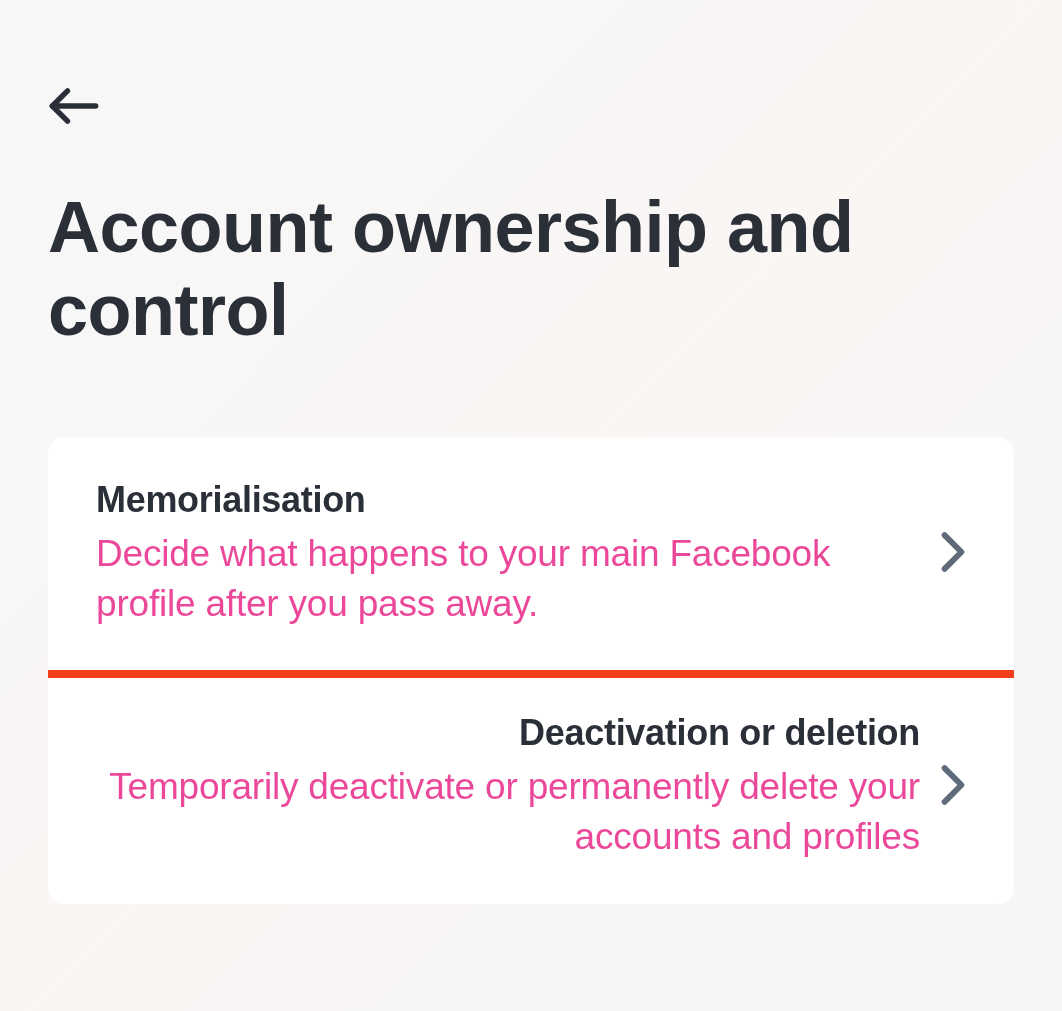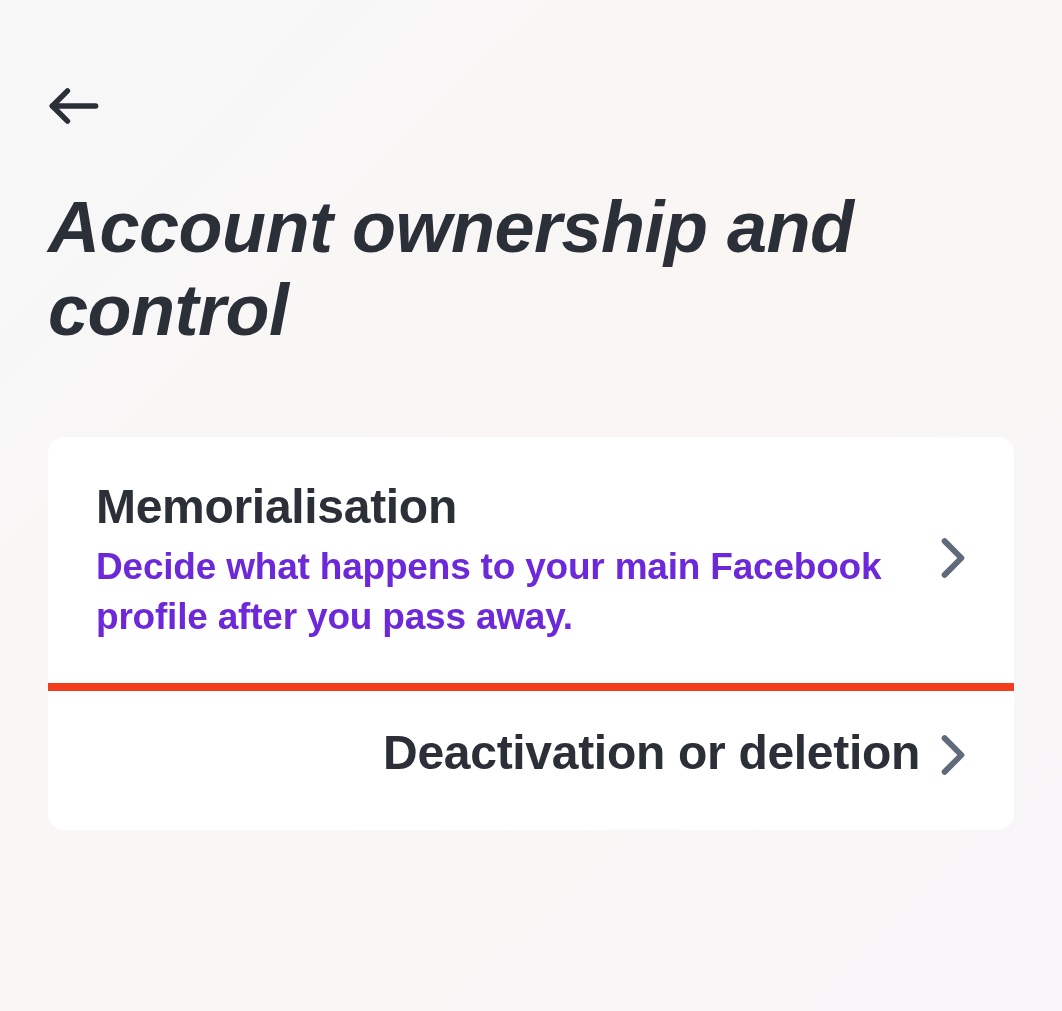--- a/index.html
+++ b/index.html
@@ -27,49 +27,48 @@
       width: 52px;
       height: 52px;
     }
     .page-title {
       font-size: 72px;
       font-weight: 700;
       color: #2a2f38;
       line-height: 1.15;
       margin-bottom: 85px;
       letter-spacing: -0.5px;
-      font-style: italic;
     }
     .settings-card {
       background: #ffffff;
       border-radius: 16px;
       overflow: hidden;
     }
     .settings-item {
       display: flex;
       align-items: center;
       justify-content: space-between;
       padding: 42px 48px 42px 48px;
       cursor: pointer;
     }
     .settings-item-content {
       flex: 1;
       padding-right: 20px;
     }
     .settings-item-title {
-      font-size: 48px;
+      font-size: 36px;
       font-weight: 600;
       color: #2a2f38;
       margin-bottom: 8px;
       letter-spacing: -0.3px;
     }
     .settings-item-description {
       font-size: 37px;
-      font-weight: 700;
-      color: #6d28d9;
+      font-weight: 400;
+      color: #ec4899;
       line-height: 1.35;
       letter-spacing: -0.2px;
     }
     .chevron {
       flex-shrink: 0;
     }
     .chevron svg {
       width: 26px;
       height: 42px;
     }
@@ -109,20 +108,21 @@
       <div class="chevron">
         <svg viewBox="0 0 12 20" fill="none" stroke="#5f6b7a" stroke-width="2.8" stroke-linecap="round" stroke-linejoin="round">
           <polyline points="2 2 10 10 2 18"></polyline>
         </svg>
       </div>
     </div>
 
     <div class="settings-item highlighted">
       <div class="settings-item-content">
         <div class="settings-item-title">Deactivation or deletion</div>
+        <div class="settings-item-description">Temporarily deactivate or permanently delete your accounts and profiles</div>
       </div>
       <div class="chevron">
         <svg viewBox="0 0 12 20" fill="none" stroke="#5f6b7a" stroke-width="2.8" stroke-linecap="round" stroke-linejoin="round">
           <polyline points="2 2 10 10 2 18"></polyline>
         </svg>
       </div>
     </div>
   </div>
 </div>
 

